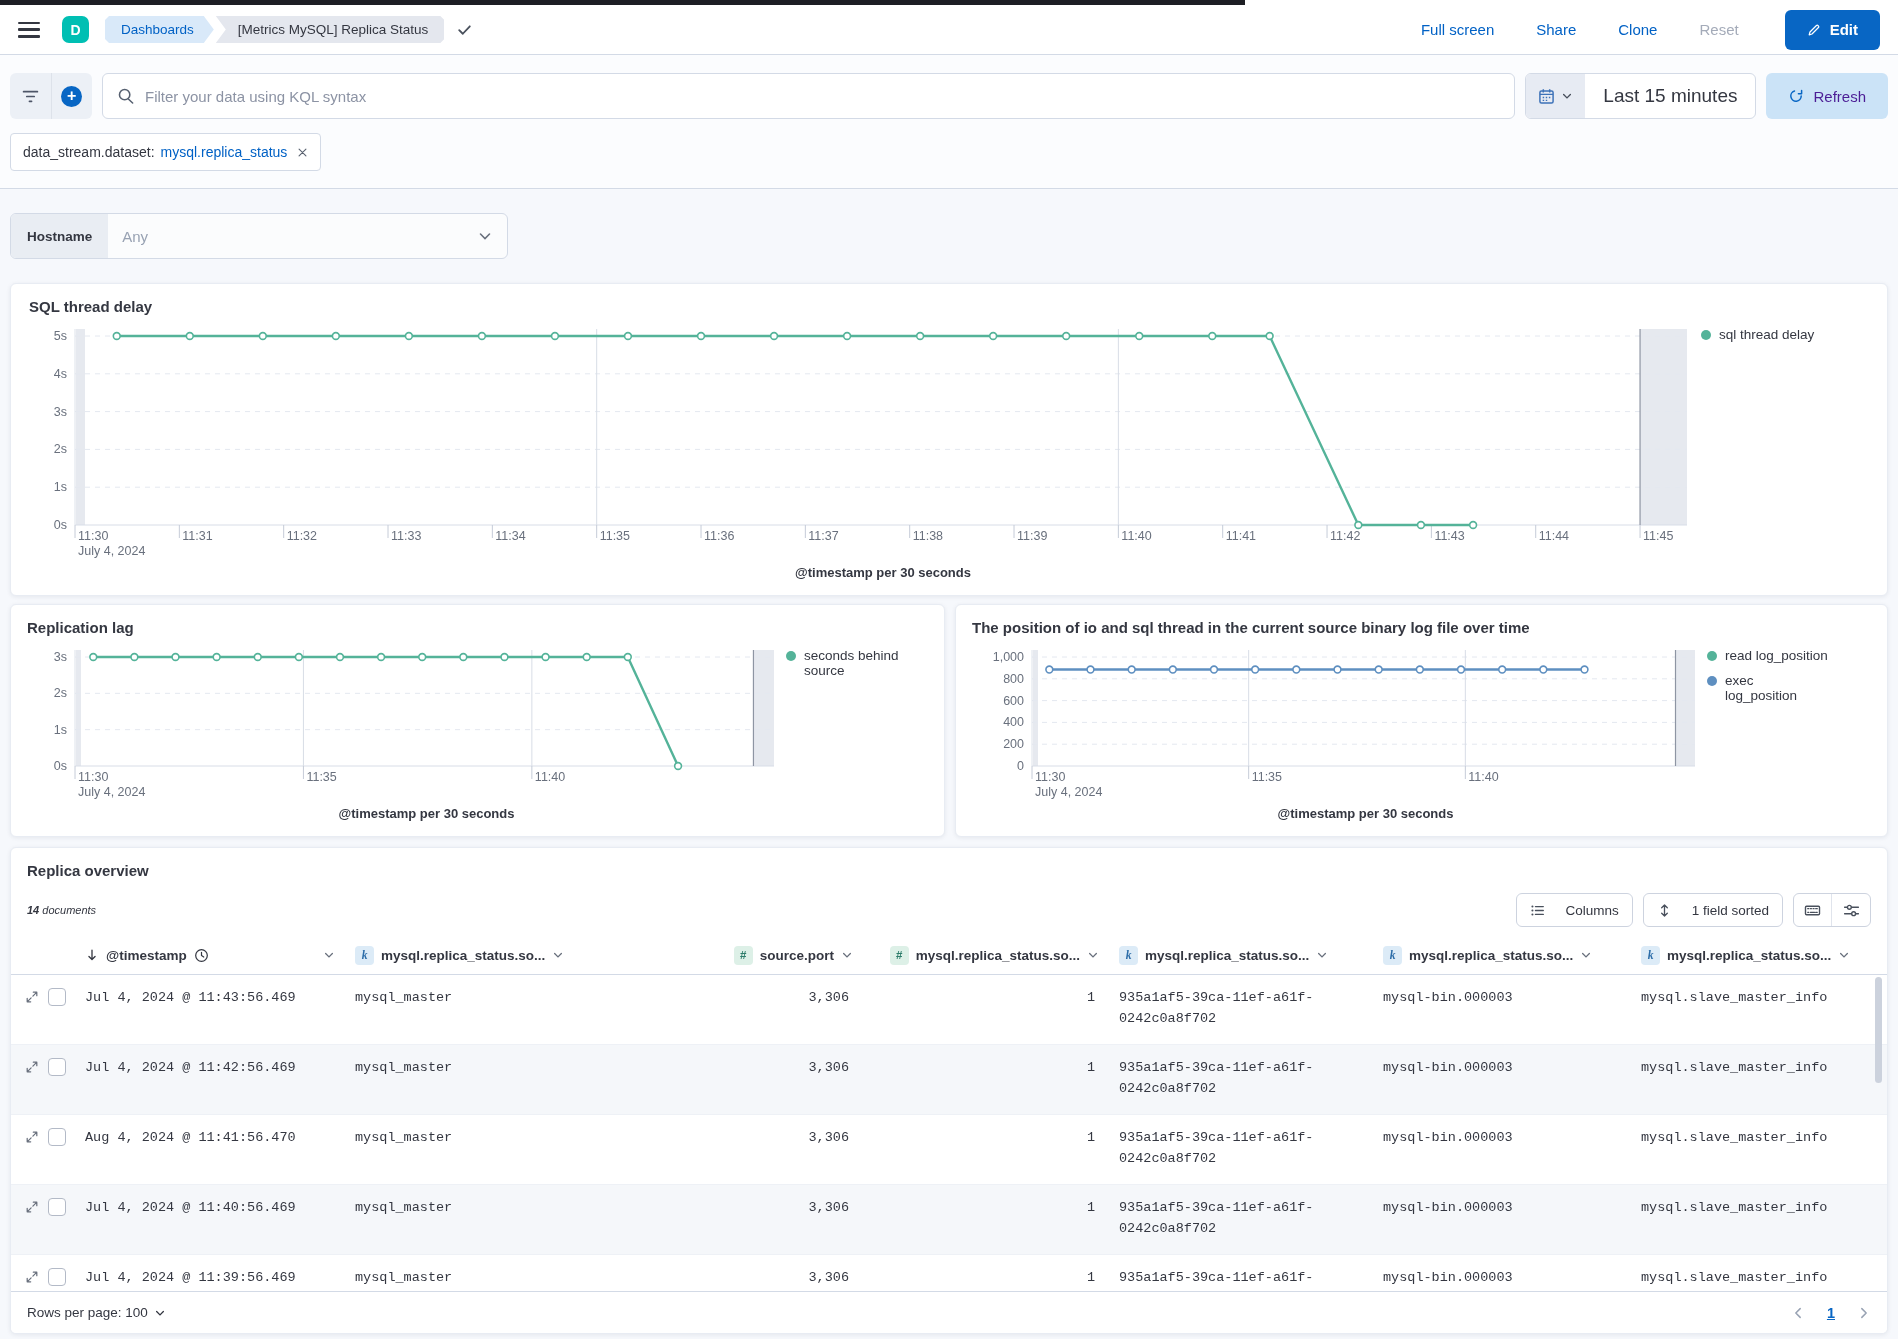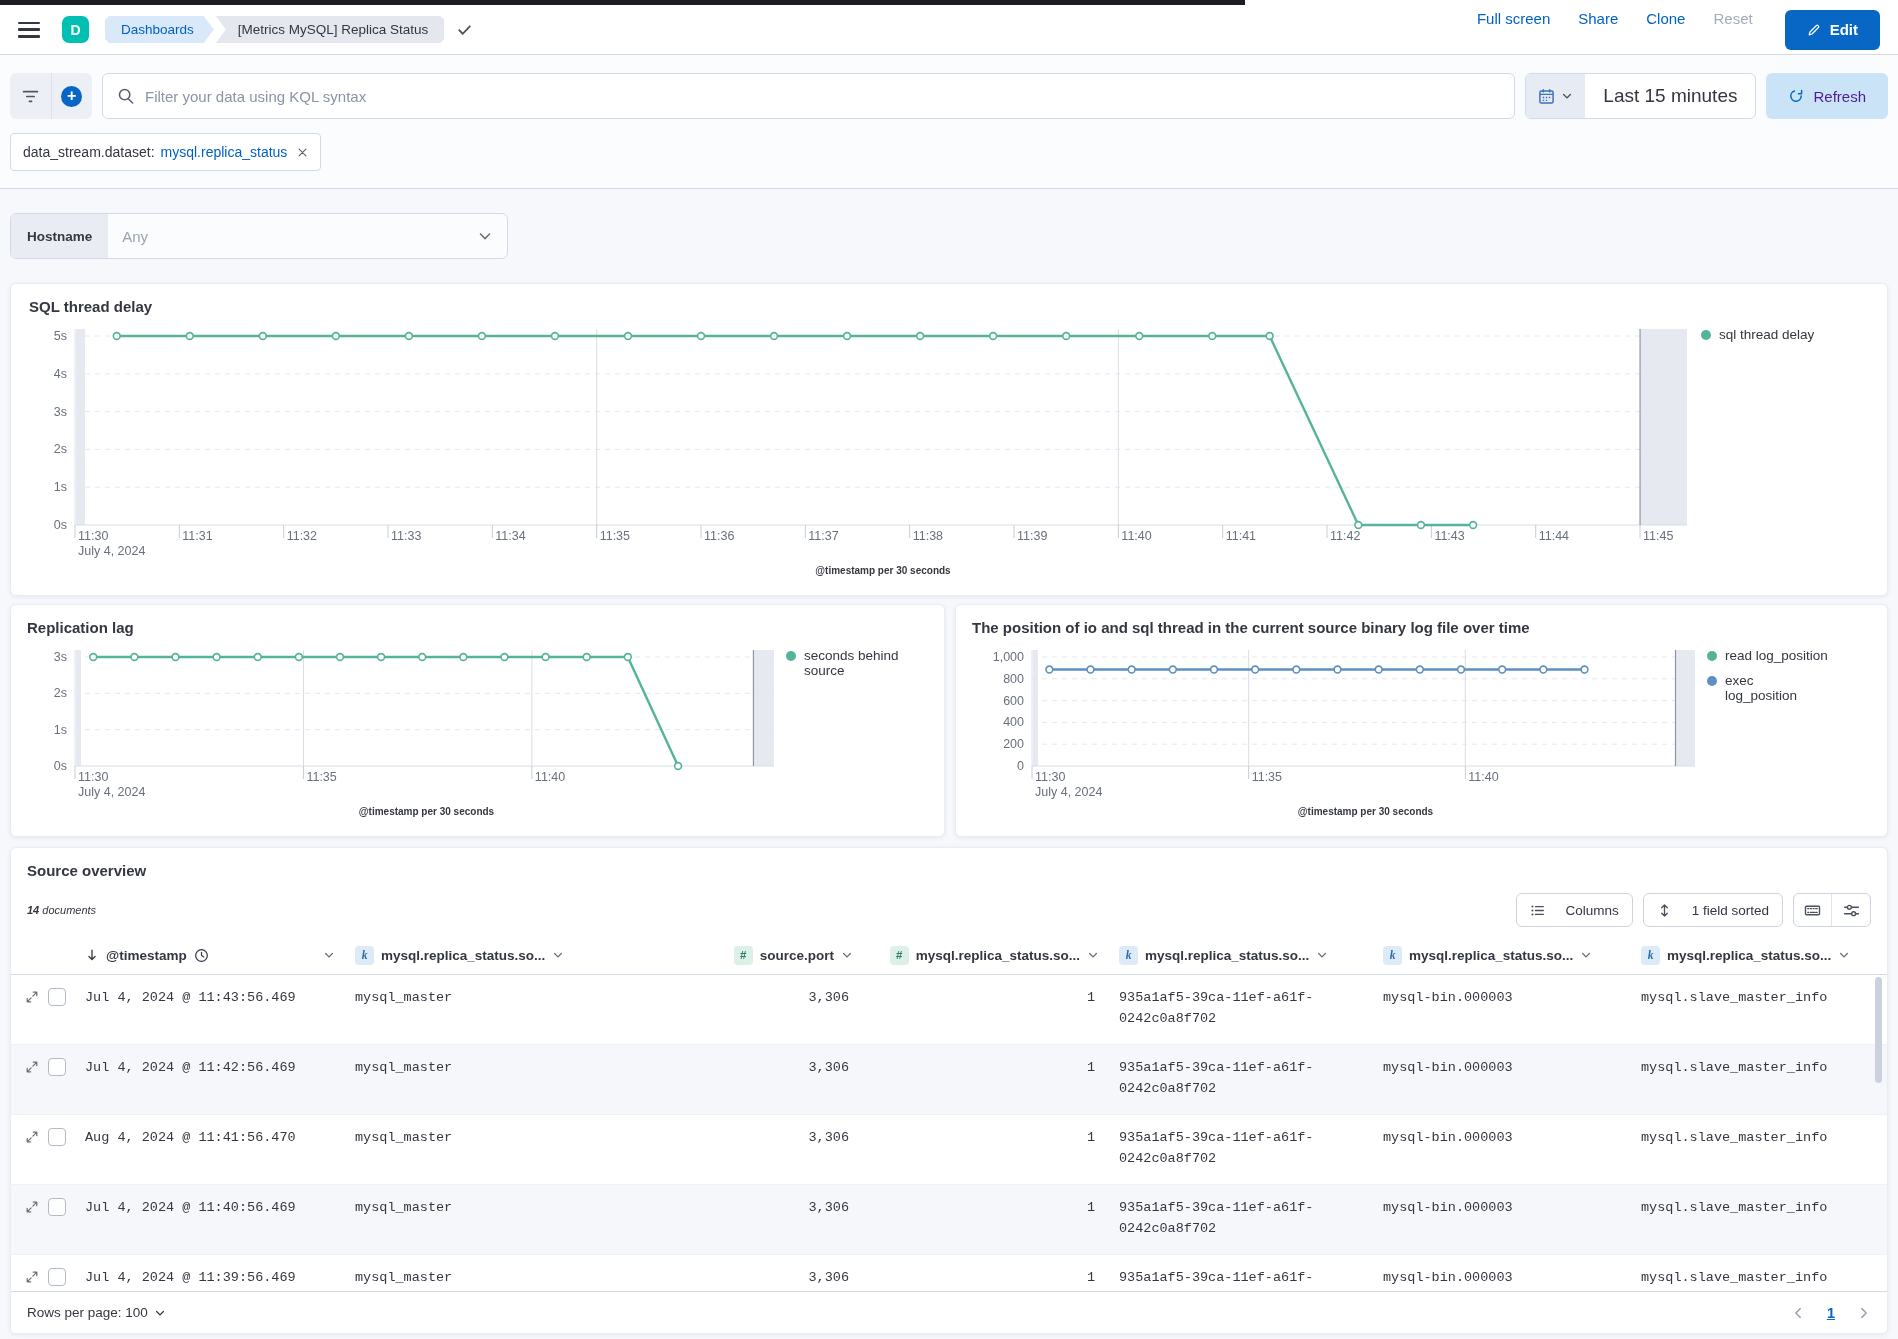--- a/index.html
+++ b/index.html
@@ -20,21 +20,21 @@
     margin-right:16px; }
   .crumbs { display:flex; align-items:flex-end; }
   .crumb { height:27px; display:flex; align-items:center; font-size:13.5px; padding:0 16px; }
   .crumb-first { background:#d9e9f9; color:#0061c5;
     clip-path:polygon(4px 0, calc(100% - 10px) 0, 100% 50%, calc(100% - 10px) 100%, 4px 100%, 0 calc(100% - 4px), 0 4px);
     padding-right:20px; }
   .crumb-last { background:#e4e7ee; color:#343741; margin-left:2px;
     clip-path:polygon(0 0, calc(100% - 4px) 0, 100% 4px, 100% calc(100% - 4px), calc(100% - 4px) 100%, 0 100%, 10px 50%);
     padding-left:22px; }
   .saved-check { margin-left:12px; color:#49505c; display:flex; }
-  .header-right { margin-left:auto; display:flex; gap:28px; }
+  .header-right { margin-left:auto; display:flex; align-items:center; gap:42px; }
   .hdr-link { color:#0061c5; font-size:15px; cursor:pointer; }
   .hdr-link.disabled { color:#a4abb9; cursor:default; }
   .edit-btn { background:#0866c4; color:#fff; border:none; border-radius:6px; height:40px;
     padding:0 22px; font-size:15px; font-weight:600; display:flex; align-items:center; gap:9px;
     cursor:pointer; margin-left:4px; font-family:inherit; }
 
   
   .query-area { background:#fbfcfe; border-bottom:1px solid #d3dae6; padding:18px 10px 17px; }
   .query-row { display:flex; align-items:stretch; height:46px; }
   .filter-group { width:82px; background:#ecf0f6; border-radius:6px; display:flex; margin-right:10px; }
@@ -72,21 +72,21 @@
 
   
   .dash { padding:24px 10px 0; }
   .panel { background:#fff; border:1px solid #e8ecf3; border-radius:6px;
     box-shadow:0 1px 4px rgba(26,35,58,.08); }
   .panel-title { font-size:15px; font-weight:700; color:#343741; }
   .panel-sql { height:313px; padding:14px 18px 10px; display:flex; flex-direction:column; }
   .chart-row { display:flex; flex:1; min-height:0; }
   .chart-col { flex:1; min-width:0; display:flex; flex-direction:column; margin-top:6px; }
   .chart-mount { flex:1; min-height:0; }
-  .chart-caption { height:20px; text-align:center; font-size:10px; font-weight:700; color:#343741; }
+  .chart-caption { height:20px; text-align:center; font-size:13px; font-weight:700; color:#343741; }
   .chart-legend { padding-top:12px; }
   .legend-item { display:flex; gap:8px; font-size:13.5px; color:#343741; margin-bottom:10px; cursor:pointer; }
   .legend-dot { width:10px; height:10px; border-radius:50%; flex:0 0 auto; margin-top:3px; }
   .panel-sql .chart-legend { width:178px; padding-left:10px; }
   .panel-sql .chart-caption { padding-left:46px; }
   .panel-pair { display:flex; gap:10px; margin-top:8px; height:233px; }
   .panel-lag { width:935px; padding:14px 16px 10px; display:flex; flex-direction:column; }
   .panel-pos { flex:1; padding:14px 16px 10px; display:flex; flex-direction:column; }
   .panel-lag .chart-legend { width:150px; padding-left:8px; }
   .panel-pos .chart-legend { width:172px; padding-left:8px; }
@@ -458,21 +458,21 @@
             <div class="legend-item">
               <span class="legend-dot" style="background: rgb(94, 143, 192);"></span>
               <span class="legend-label">exec log_position</span>
             </div>
           </div>
       </div>
     </section>
   </div>
 
   <section class="panel panel-table">
-    <div class="panel-title table-title">Source overview</div>
+    <div class="panel-title table-title">Replica overview</div>
     <div class="table-meta">
       <span class="doc-count"><b>14</b> <span>documents</span></span>
       <div class="table-tools">
         <button class="tool-btn">
           <span>
             <svg class="ico" width="15" height="15" viewBox="0 0 16 16">
                 <circle cx="2.6" cy="3.8" r="1.1" fill="#49505c"></circle>
                 <circle cx="2.6" cy="8" r="1.1" fill="#49505c"></circle>
                 <circle cx="2.6" cy="12.2" r="1.1" fill="#49505c"></circle>
                 <path d="M5.8 3.8h8.4M5.8 8h8.4M5.8 12.2h8.4" stroke="#49505c" stroke-width="1.4" stroke-linecap="round"></path>

